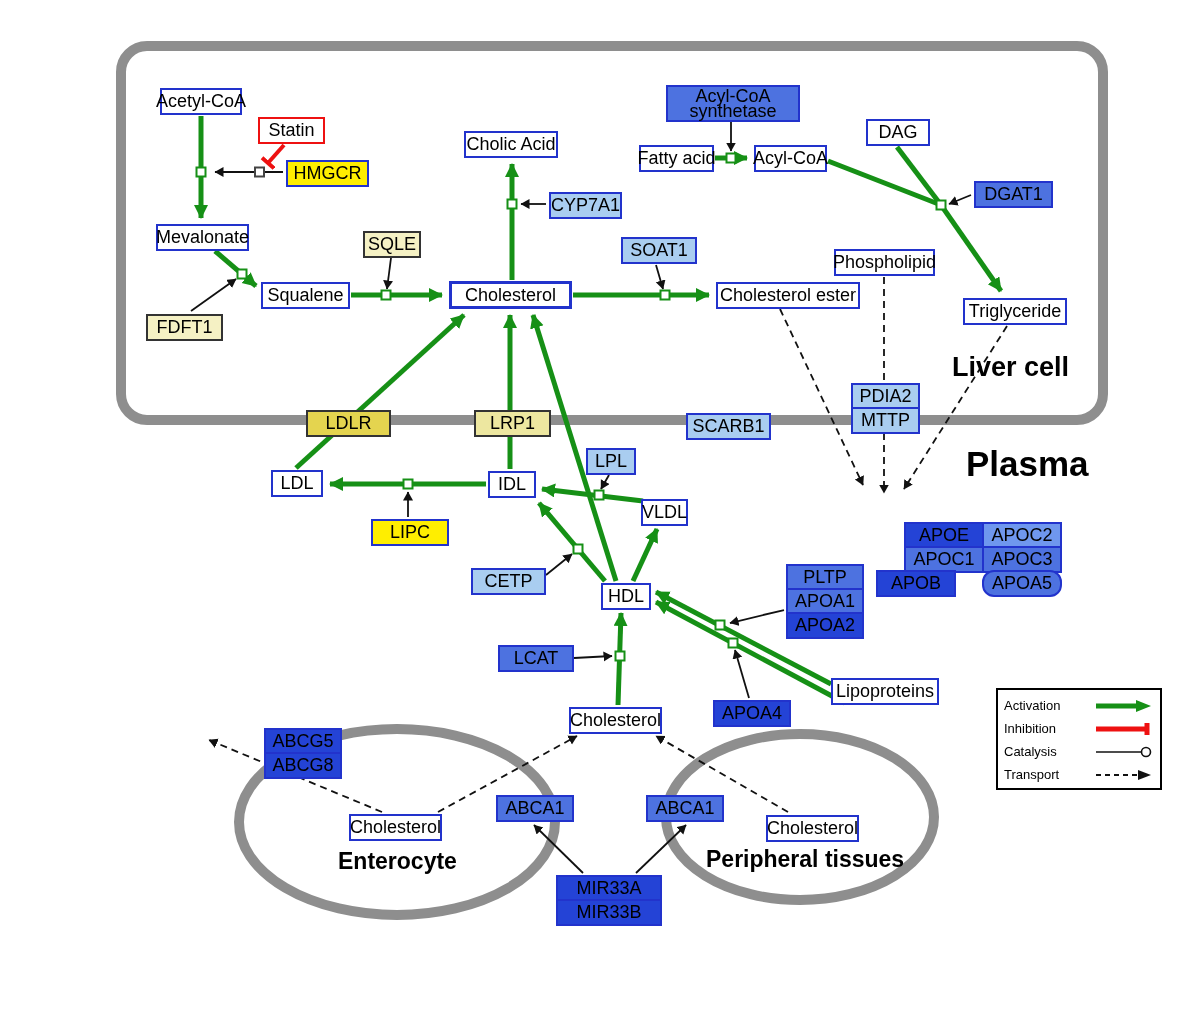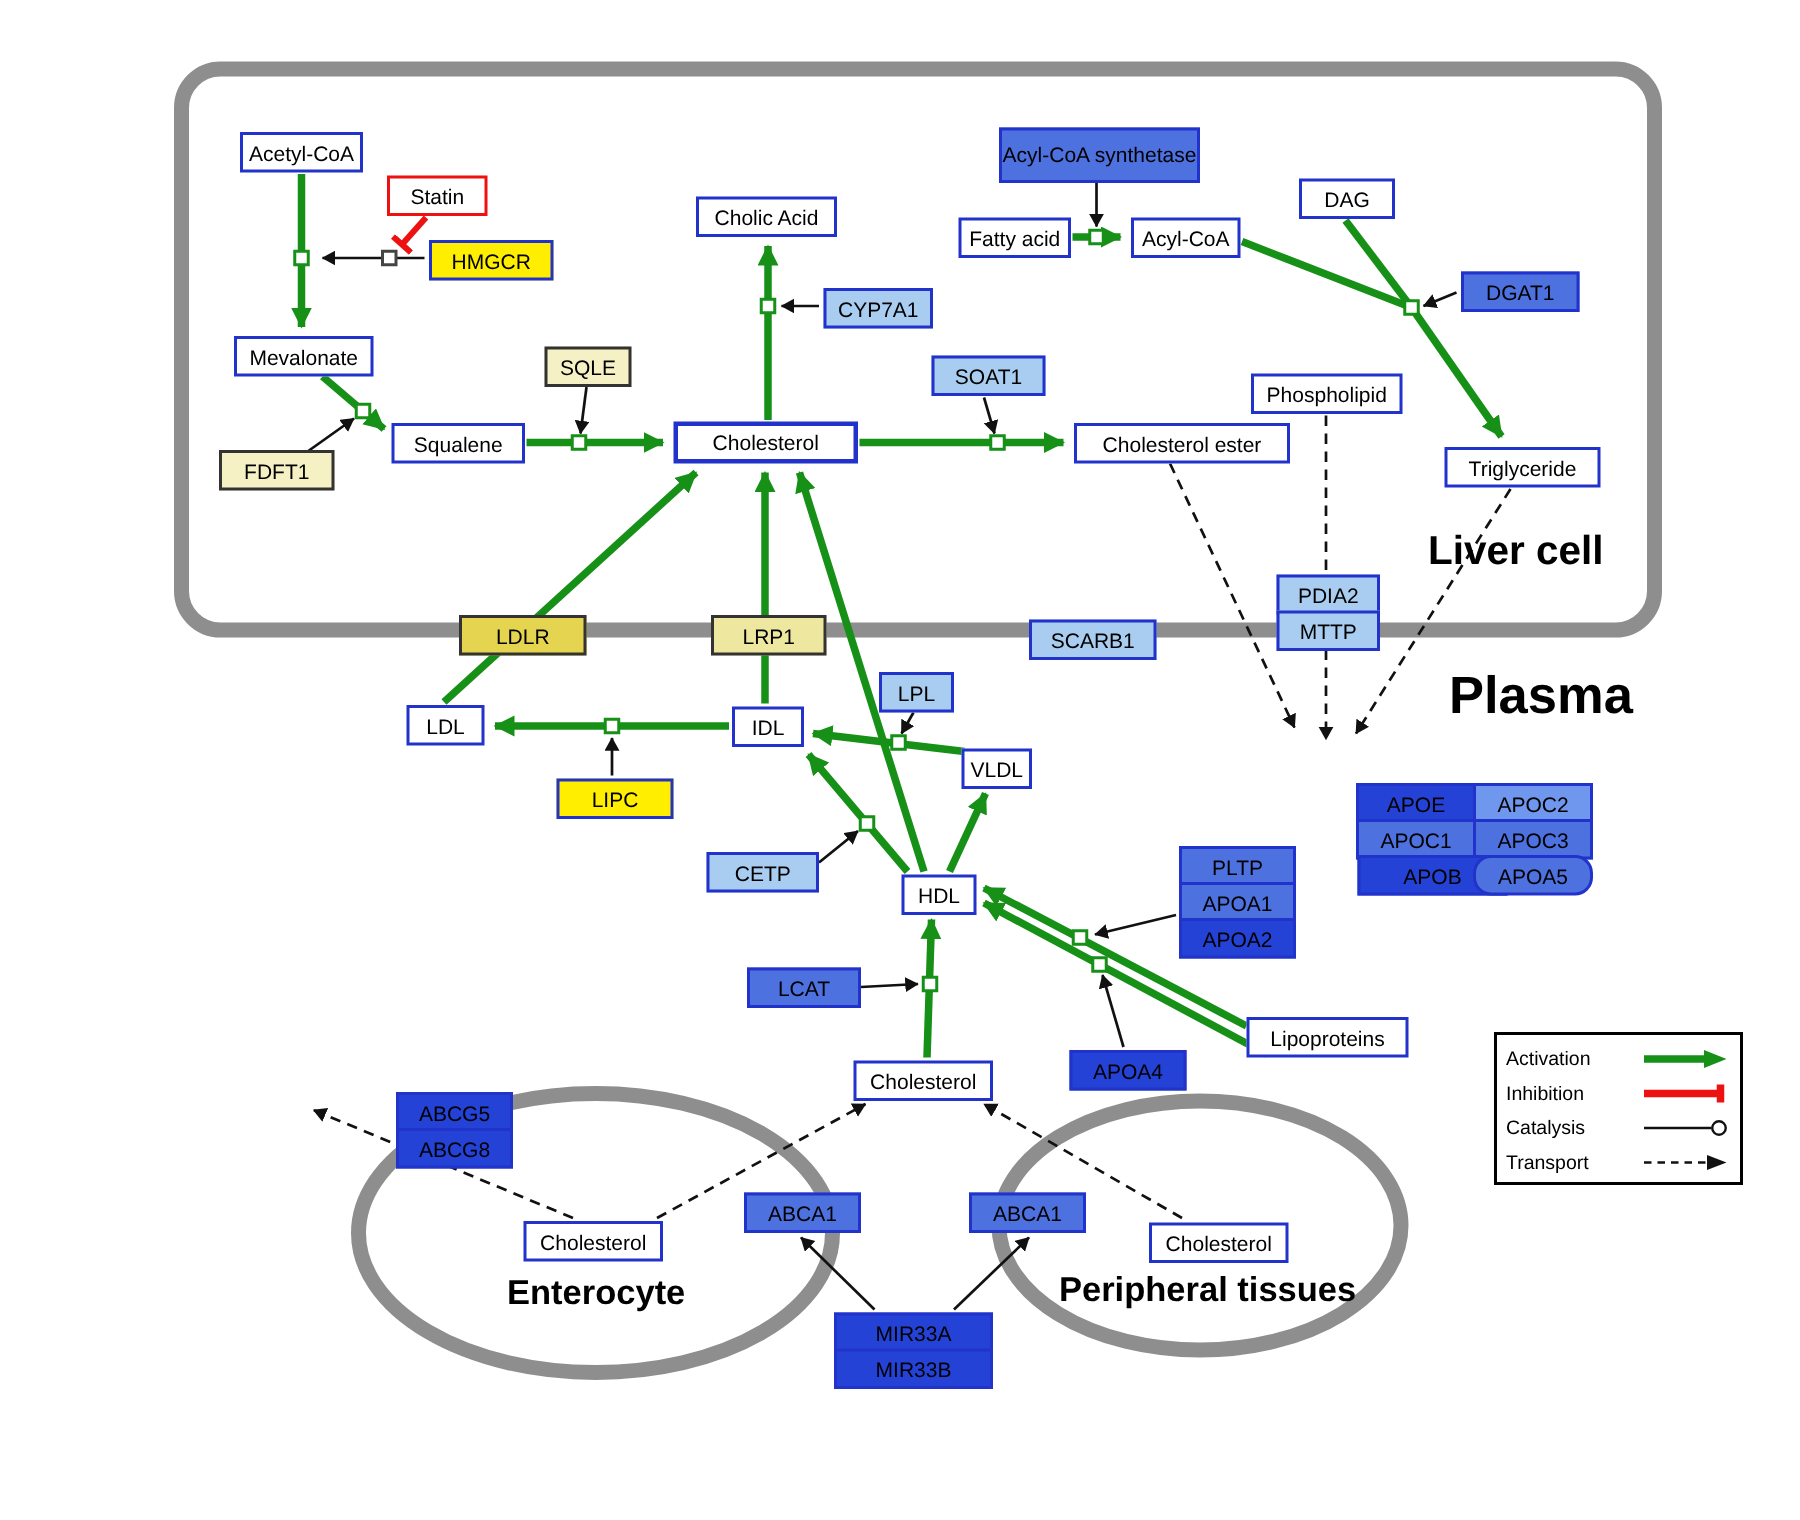--- a/index.html
+++ b/index.html
@@ -1,21 +1,21 @@
 <!DOCTYPE html>
 <html><head>
 <meta charset="utf-8">
 <title>Pathway</title>
 <style>
   html,body{margin:0;padding:0;background:#fff;}
   #canvas{position:relative;width:1200px;height:1013px;background:#fff;overflow:hidden;
           font-family:"Liberation Sans",sans-serif;}
   #edges{position:absolute;left:0;top:0;z-index:1;}
   .node{position:absolute;box-sizing:border-box;height:27px;display:flex;align-items:center;
-        justify-content:center;font-size:14px;color:#000;background:#fff;
+        justify-content:center;font-size:18px;color:#000;background:#fff;
         border:2px solid #2233cc;z-index:3;white-space:nowrap;}
   .metab-strong{border-width:3px;}
   .statin{border-color:#ee1111;}
   .yellow{background:#ffee00;}
   .cream{background:#f5f1c4;border-color:#333;}
   .ldlrbox{background:#e4d44f;border-color:#333;}
   .lrp1box{background:#ede7a0;border-color:#333;}
   .lb{background:#a9cdf0;}
   .mb{background:#4d72e0;}
   .mb2{background:#6f97ee;}
@@ -128,21 +128,21 @@
   <div class="comp-label lbl-liver" style="left:952px;top:352px;">Liver cell</div>
   <div class="comp-label lbl-plasma" style="left:966px;top:444px;">Plasma</div>
   <div class="comp-label lbl-small" style="left:338px;top:848px;">Enterocyte</div>
   <div class="comp-label lbl-small" style="left:706px;top:846px;">Peripheral tissues</div>
 
   <div class="node" style="left:160px;top:88px;width:82px;">Acetyl-CoA</div>
   <div class="node statin" style="left:258px;top:117px;width:67px;">Statin</div>
   <div class="node yellow" style="left:286px;top:160px;width:83px;">HMGCR</div>
   <div class="node" style="left:156px;top:224px;width:93px;">Mevalonate</div>
   <div class="node cream" style="left:363px;top:231px;width:58px;">SQLE</div>
-  <div class="node cream" style="left:146px;top:300px;width:77px;">FDFT1</div>
+  <div class="node cream" style="left:146px;top:314px;width:77px;">FDFT1</div>
   <div class="node" style="left:261px;top:282px;width:89px;">Squalene</div>
   <div class="node" style="left:464px;top:131px;width:94px;">Cholic Acid</div>
   <div class="node lb" style="left:549px;top:192px;width:73px;">CYP7A1</div>
   <div class="node metab-strong" style="left:449px;top:281px;width:123px;height:28px;">Cholesterol</div>
   <div class="node lb" style="left:621px;top:237px;width:76px;">SOAT1</div>
   <div class="node" style="left:716px;top:282px;width:144px;">Cholesterol ester</div>
   <div class="node mb tall" style="left:666px;top:85px;width:134px;">Acyl-CoA synthetase</div>
   <div class="node" style="left:639px;top:145px;width:75px;">Fatty acid</div>
   <div class="node" style="left:754px;top:145px;width:73px;">Acyl-CoA</div>
   <div class="node" style="left:866px;top:119px;width:64px;">DAG</div>
@@ -166,21 +166,21 @@
   <div class="node mb" style="left:498px;top:645px;width:76px;">LCAT</div>
   <div class="node mb" style="left:786px;top:564px;width:78px;">PLTP</div>
   <div class="node mb" style="left:786px;top:588px;width:78px;">APOA1</div>
   <div class="node db" style="left:786px;top:612px;width:78px;">APOA2</div>
   <div class="node db" style="left:713px;top:700px;width:78px;">APOA4</div>
   <div class="node" style="left:831px;top:678px;width:108px;">Lipoproteins</div>
   <div class="node db" style="left:904px;top:522px;width:80px;">APOE</div>
   <div class="node mb2" style="left:982px;top:522px;width:80px;">APOC2</div>
   <div class="node mb" style="left:904px;top:546px;width:80px;">APOC1</div>
   <div class="node mb" style="left:982px;top:546px;width:80px;">APOC3</div>
-  <div class="node db" style="left:905px;top:570px;width:100px;">APOB</div>
+  <div class="node db" style="left:876px;top:570px;width:80px;">APOB</div>
   <div class="node mb" style="left:982px;top:570px;width:80px;border-radius:12px;">APOA5</div>
   <div class="node" style="left:569px;top:707px;width:93px;">Cholesterol</div>
 
   <div class="node db" style="left:264px;top:728px;width:78px;">ABCG5</div>
   <div class="node db" style="left:264px;top:752px;width:78px;">ABCG8</div>
   <div class="node" style="left:349px;top:814px;width:93px;">Cholesterol</div>
   <div class="node mb" style="left:496px;top:795px;width:78px;">ABCA1</div>
   <div class="node mb" style="left:646px;top:795px;width:78px;">ABCA1</div>
   <div class="node" style="left:766px;top:815px;width:93px;">Cholesterol</div>
   <div class="node db" style="left:556px;top:875px;width:106px;">MIR33A</div>

